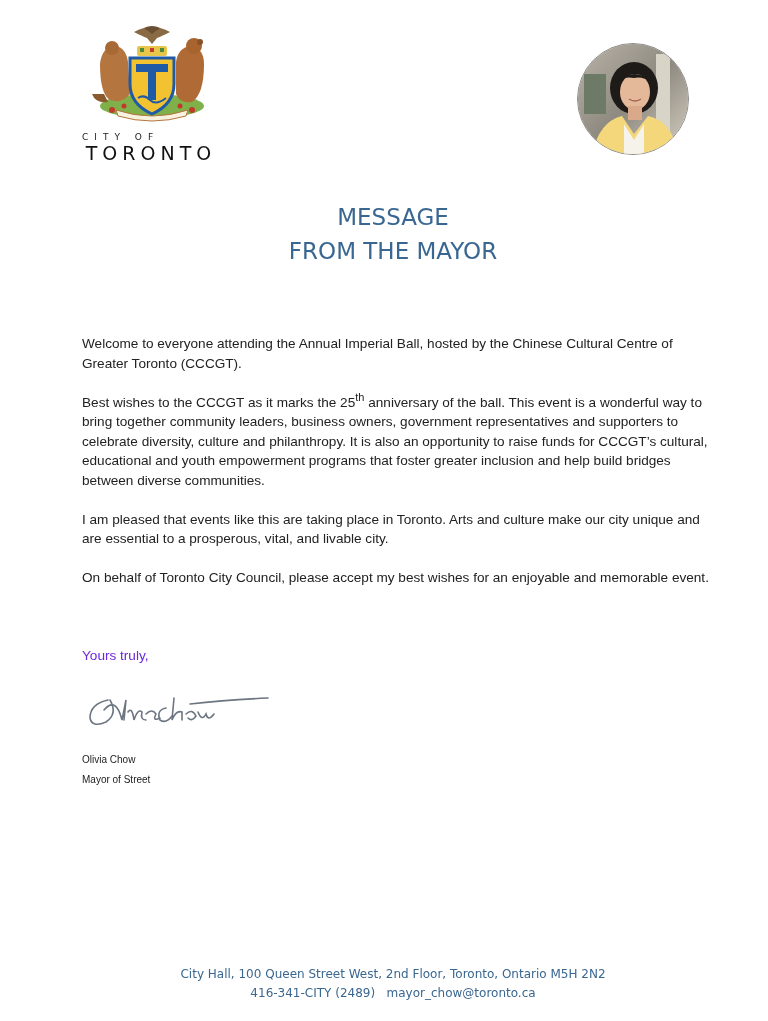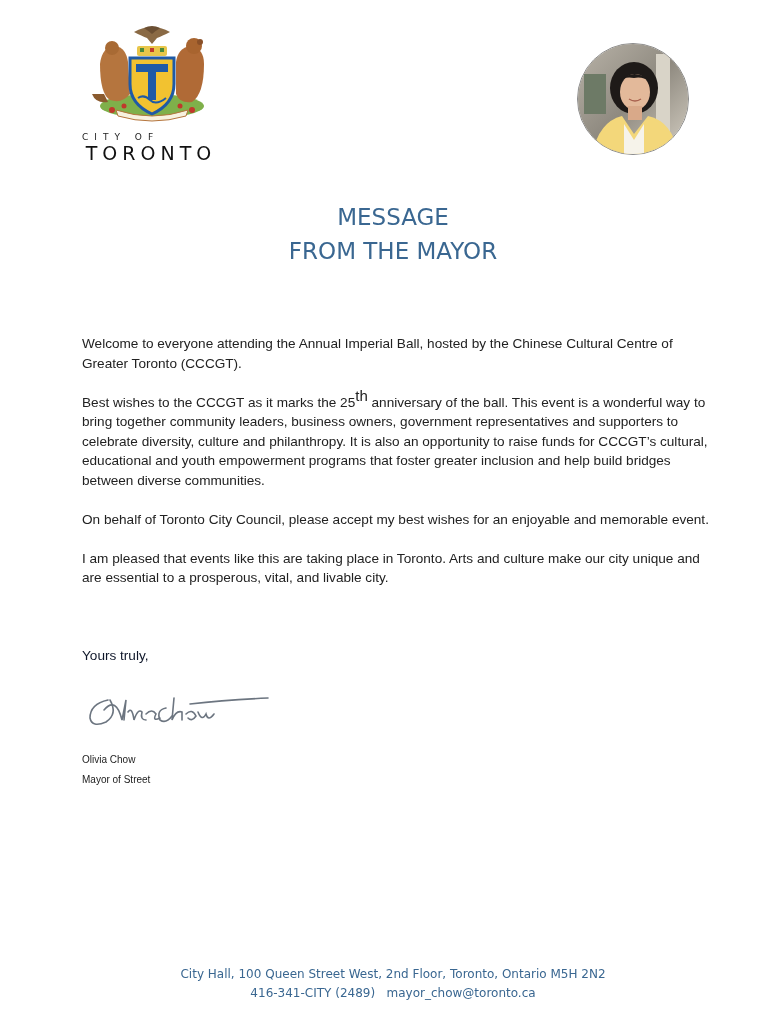--- a/index.html
+++ b/index.html
@@ -75,29 +75,29 @@
       font-family: "Liberation Sans", sans-serif;
       font-size: 13.6px;
       line-height: 19.5px;
       color: #222;
       margin-top: 16px;
     }
     .body-text p {
       margin: 0 0 19.5px 0;
     }
     .body-text sup {
-      font-size: 15px;
+      font-size: 11px;
       line-height: 0;
     }
     .closing {
       position: absolute;
       left: 82px;
       top: 648px;
       font-size: 13.6px;
-      color: #0f172a;
+      color: #6d28d9;
     }
     .signature {
       position: absolute;
       left: 86px;
       top: 690px;
       width: 185px;
       height: 42px;
     }
     .signer {
       position: absolute;
@@ -191,22 +191,22 @@
 </div>
 
 <div class="title">
   <div>MESSAGE</div>
   <div>FROM THE MAYOR</div>
 </div>
 
 <div class="body-text">
   <p>Welcome to everyone attending the Annual Imperial Ball, hosted by the Chinese Cultural Centre of Greater Toronto (CCCGT).</p>
   <p><span>Best wishes to the CCCGT as it marks the 25</span><sup>th</sup><span> anniversary of the ball. This event is a wonderful way to bring together community leaders, business owners, government representatives and supporters to celebrate diversity, culture and philanthropy. It is also an opportunity to raise funds for CCCGT’s cultural, educational and youth empowerment programs that foster greater inclusion and help build bridges between diverse communities.</span></p>
+  <p>I am pleased that events like this are taking place in Toronto. Arts and culture make our city unique and are essential to a prosperous, vital, and livable city.</p>
   <p>On behalf of Toronto City Council, please accept my best wishes for an enjoyable and memorable event.</p>
-  <p>I am pleased that events like this are taking place in Toronto. Arts and culture make our city unique and are essential to a prosperous, vital, and livable city.</p>
 </div>
 
 <div class="closing">Yours truly,</div>
 
 <div class="signature">
   <svg width="185" height="42" viewBox="0 0 185 42">
     <g fill="none" stroke="#6c7580" stroke-width="1.6" stroke-linecap="round">
       <path d="M22 10 Q4 14 4 28 Q6 38 20 32 Q32 24 24 10"></path>
       <path d="M18 20 Q30 6 36 30 L40 10 L38 30"></path>
       <path d="M42 22 Q46 16 48 30 Q52 18 56 22 Q54 30 60 30"></path>

